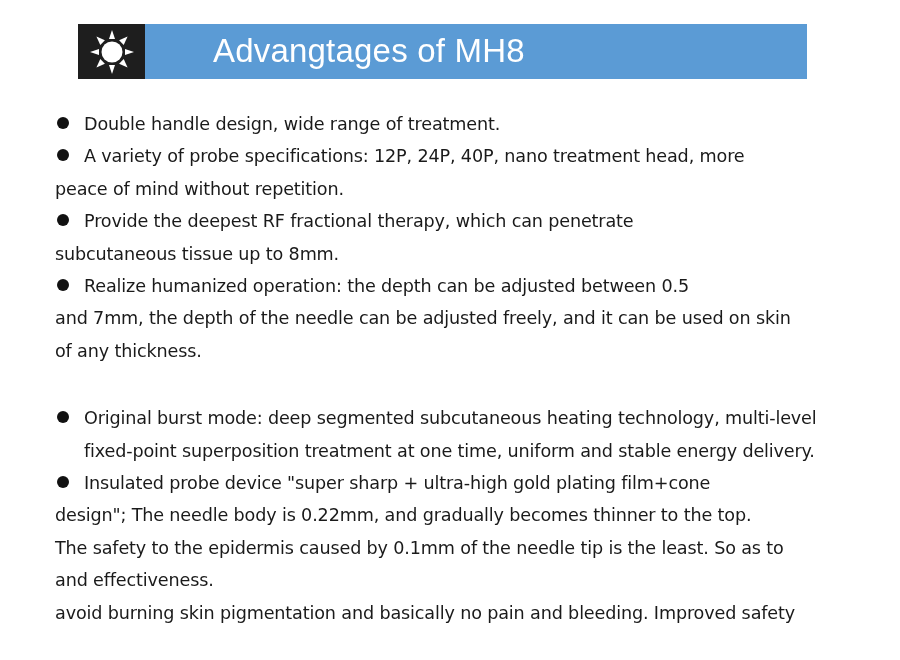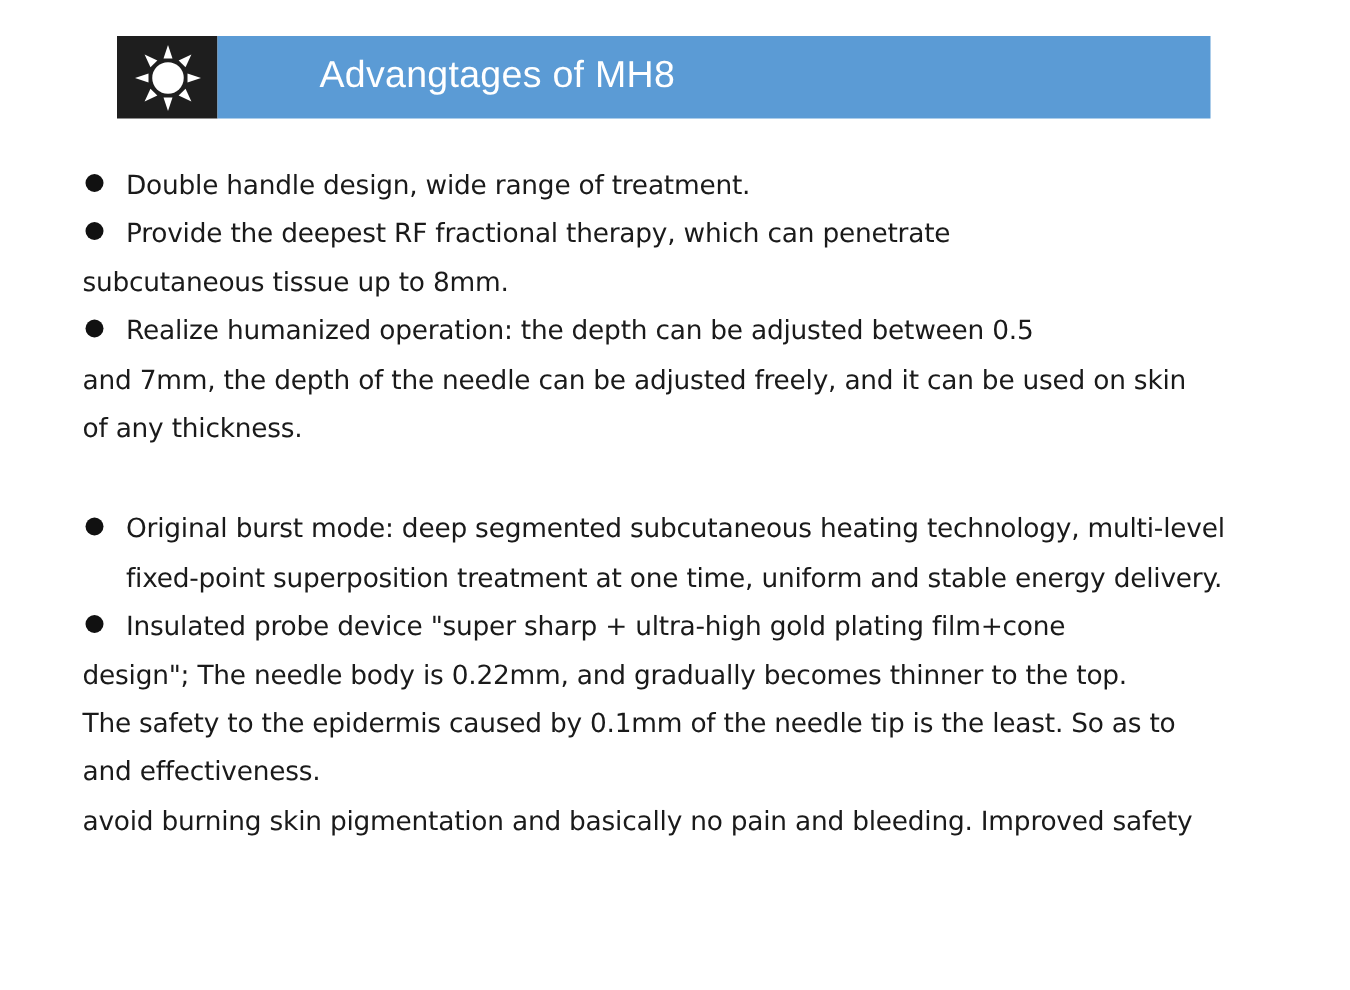--- a/index.html
+++ b/index.html
@@ -35,21 +35,21 @@
       flex: 1;
       height: 55px;
       background: #5b9bd5;
       display: flex;
       align-items: center;
     }
     .banner-title {
       margin-left: 68px;
       color: #ffffff;
       font-family: "Liberation Sans", "DejaVu Sans", sans-serif;
-      font-size: 25px;
+      font-size: 33px;
       letter-spacing: 0.2px;
       line-height: 1;
       position: relative;
       top: -1px;
     }
     .content {
       position: absolute;
       left: 55px;
       top: 108px;
       width: 780px;
@@ -102,20 +102,24 @@
   <div class="banner">
     <span class="banner-title">Advangtages of MH8</span>
   </div>
 </div>
 
 <div class="content">
   <div class="item">
     <span class="bullet"></span><span>Double handle design, wide range of treatment.</span>
   </div>
 
+  <div class="item">
+    <div><span class="bullet"></span><span>A variety of probe specifications: 12P, 24P, 40P, nano treatment head, more</span></div>
+    <div>peace of mind without repetition.</div>
+  </div>
 
   <div class="item">
     <div><span class="bullet"></span><span>Provide the deepest RF fractional therapy, which can penetrate</span></div>
     <div>subcutaneous tissue up to 8mm.</div>
   </div>
 
   <div class="item">
     <div><span class="bullet"></span><span>Realize humanized operation: the depth can be adjusted between 0.5</span></div>
     <div>and 7mm, the depth of the needle can be adjusted freely, and it can be used on skin</div>
     <div>of any thickness.</div>

